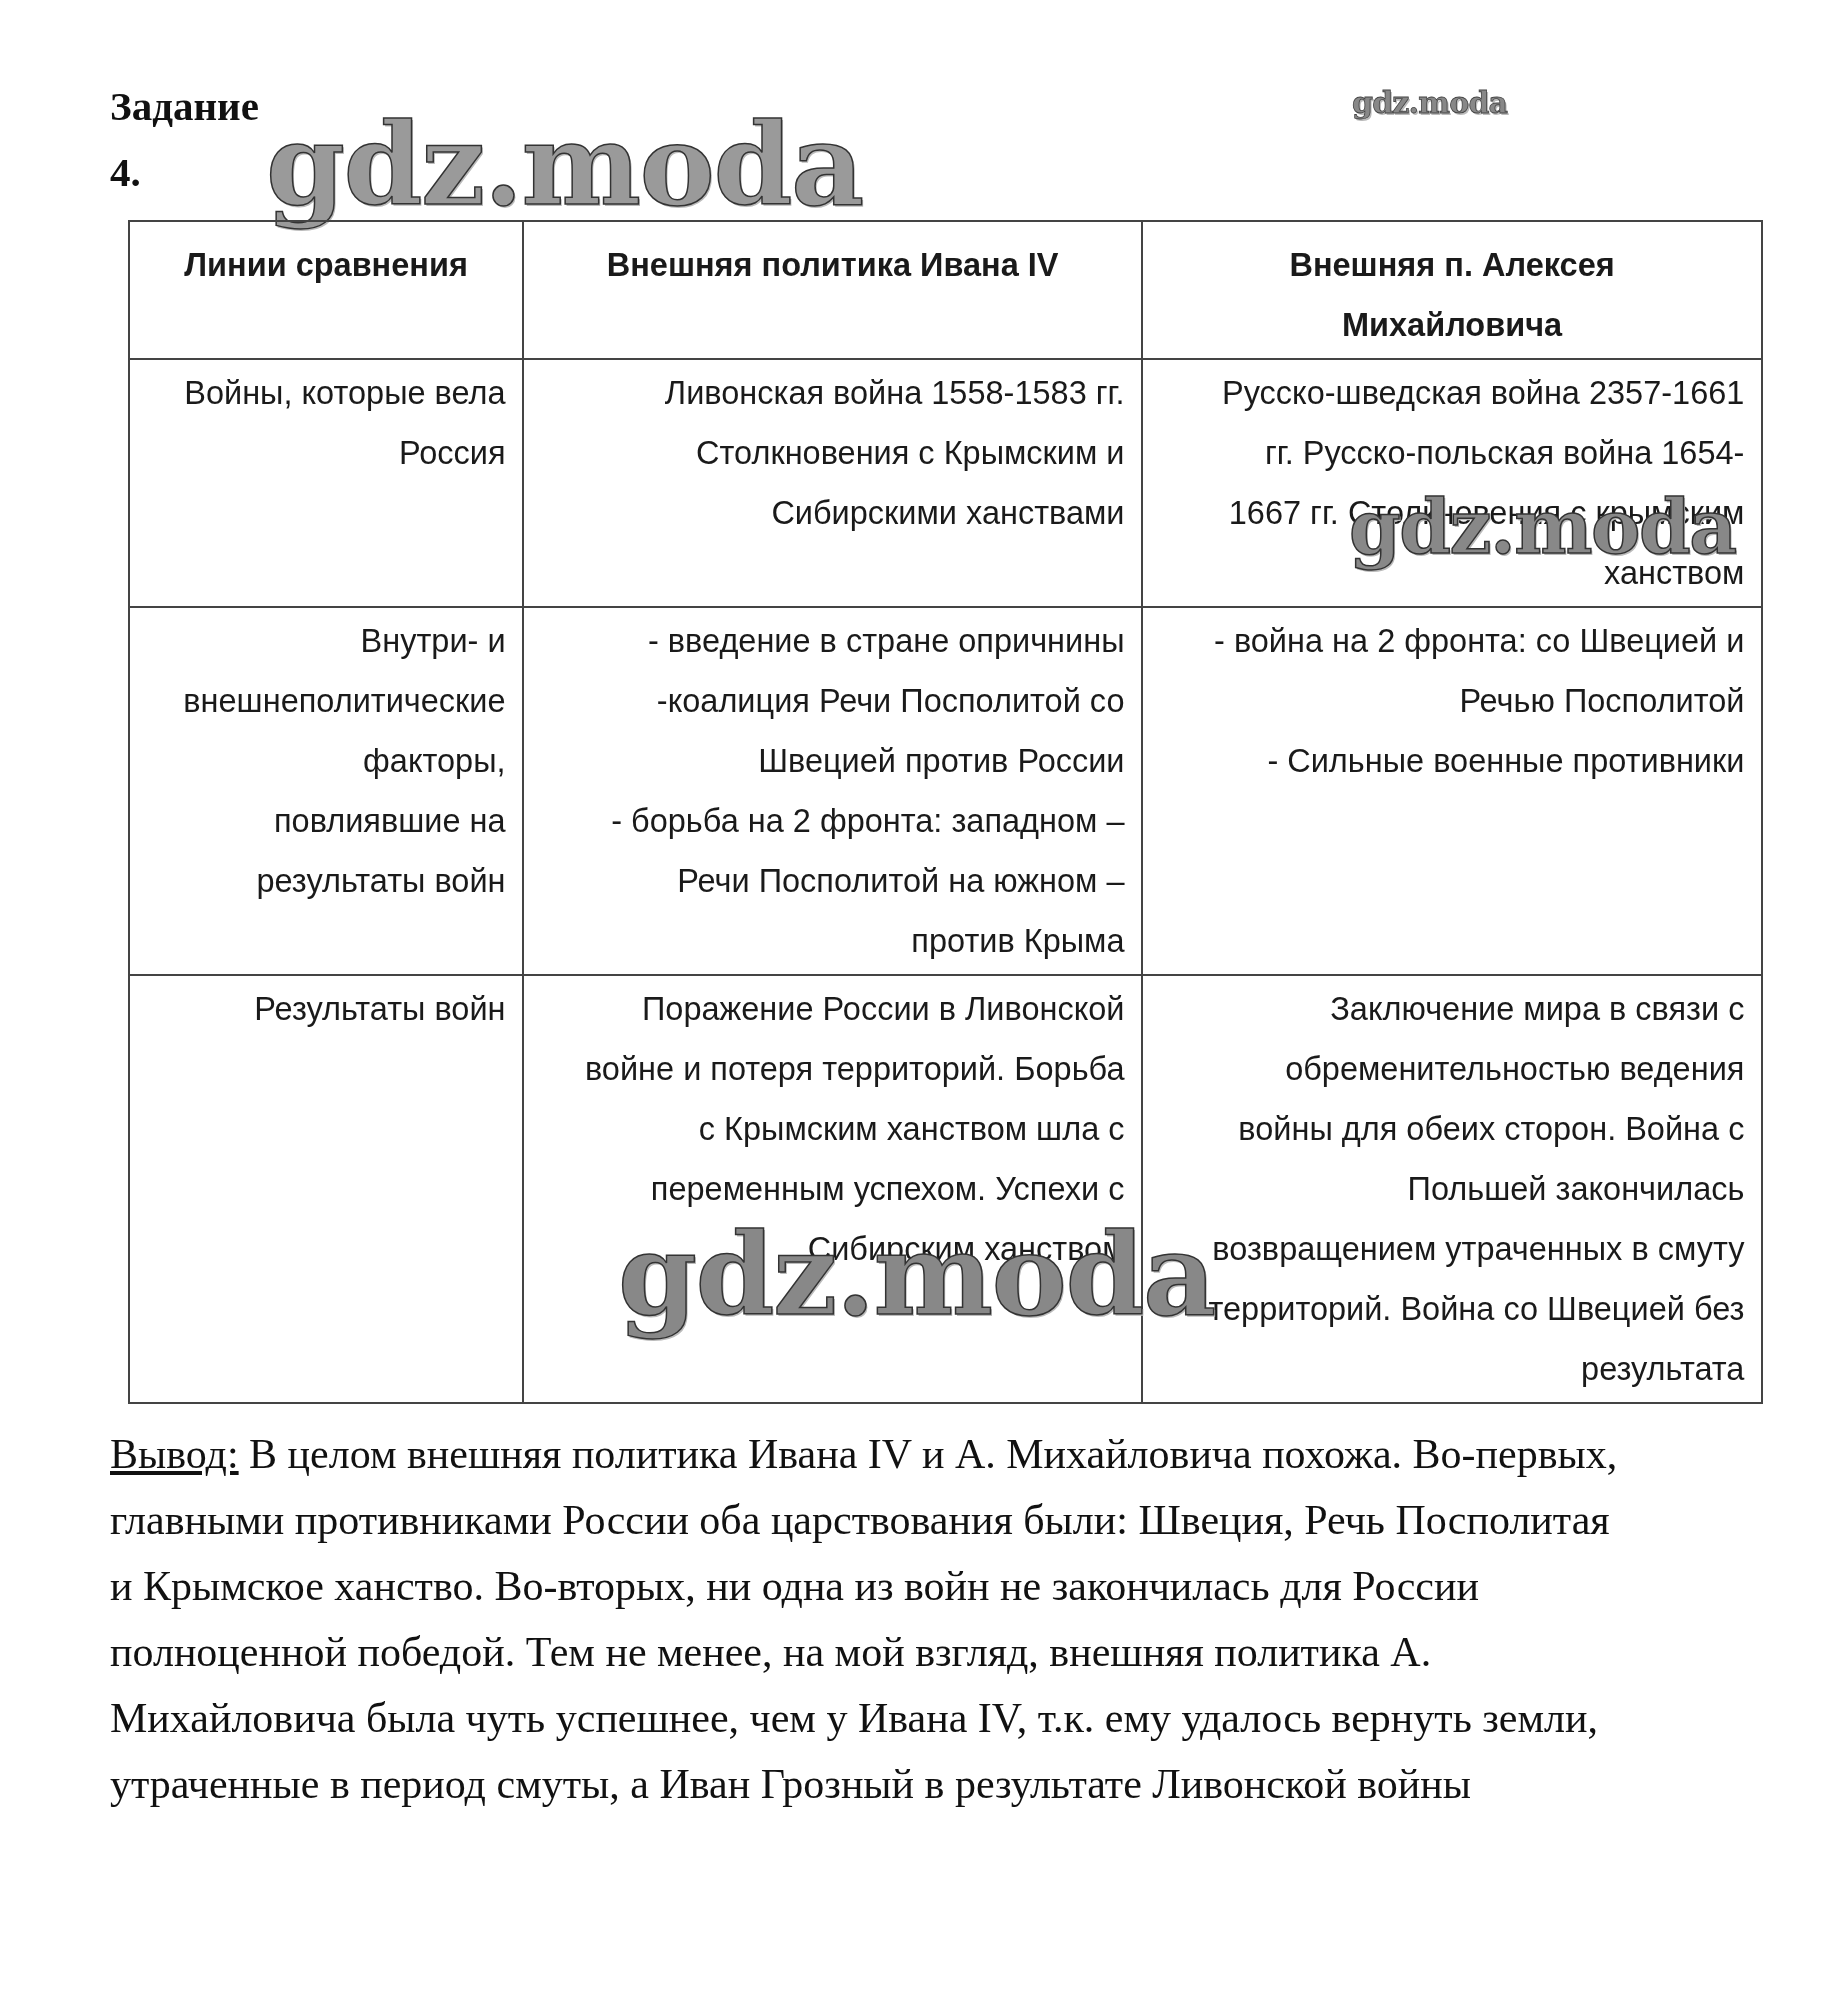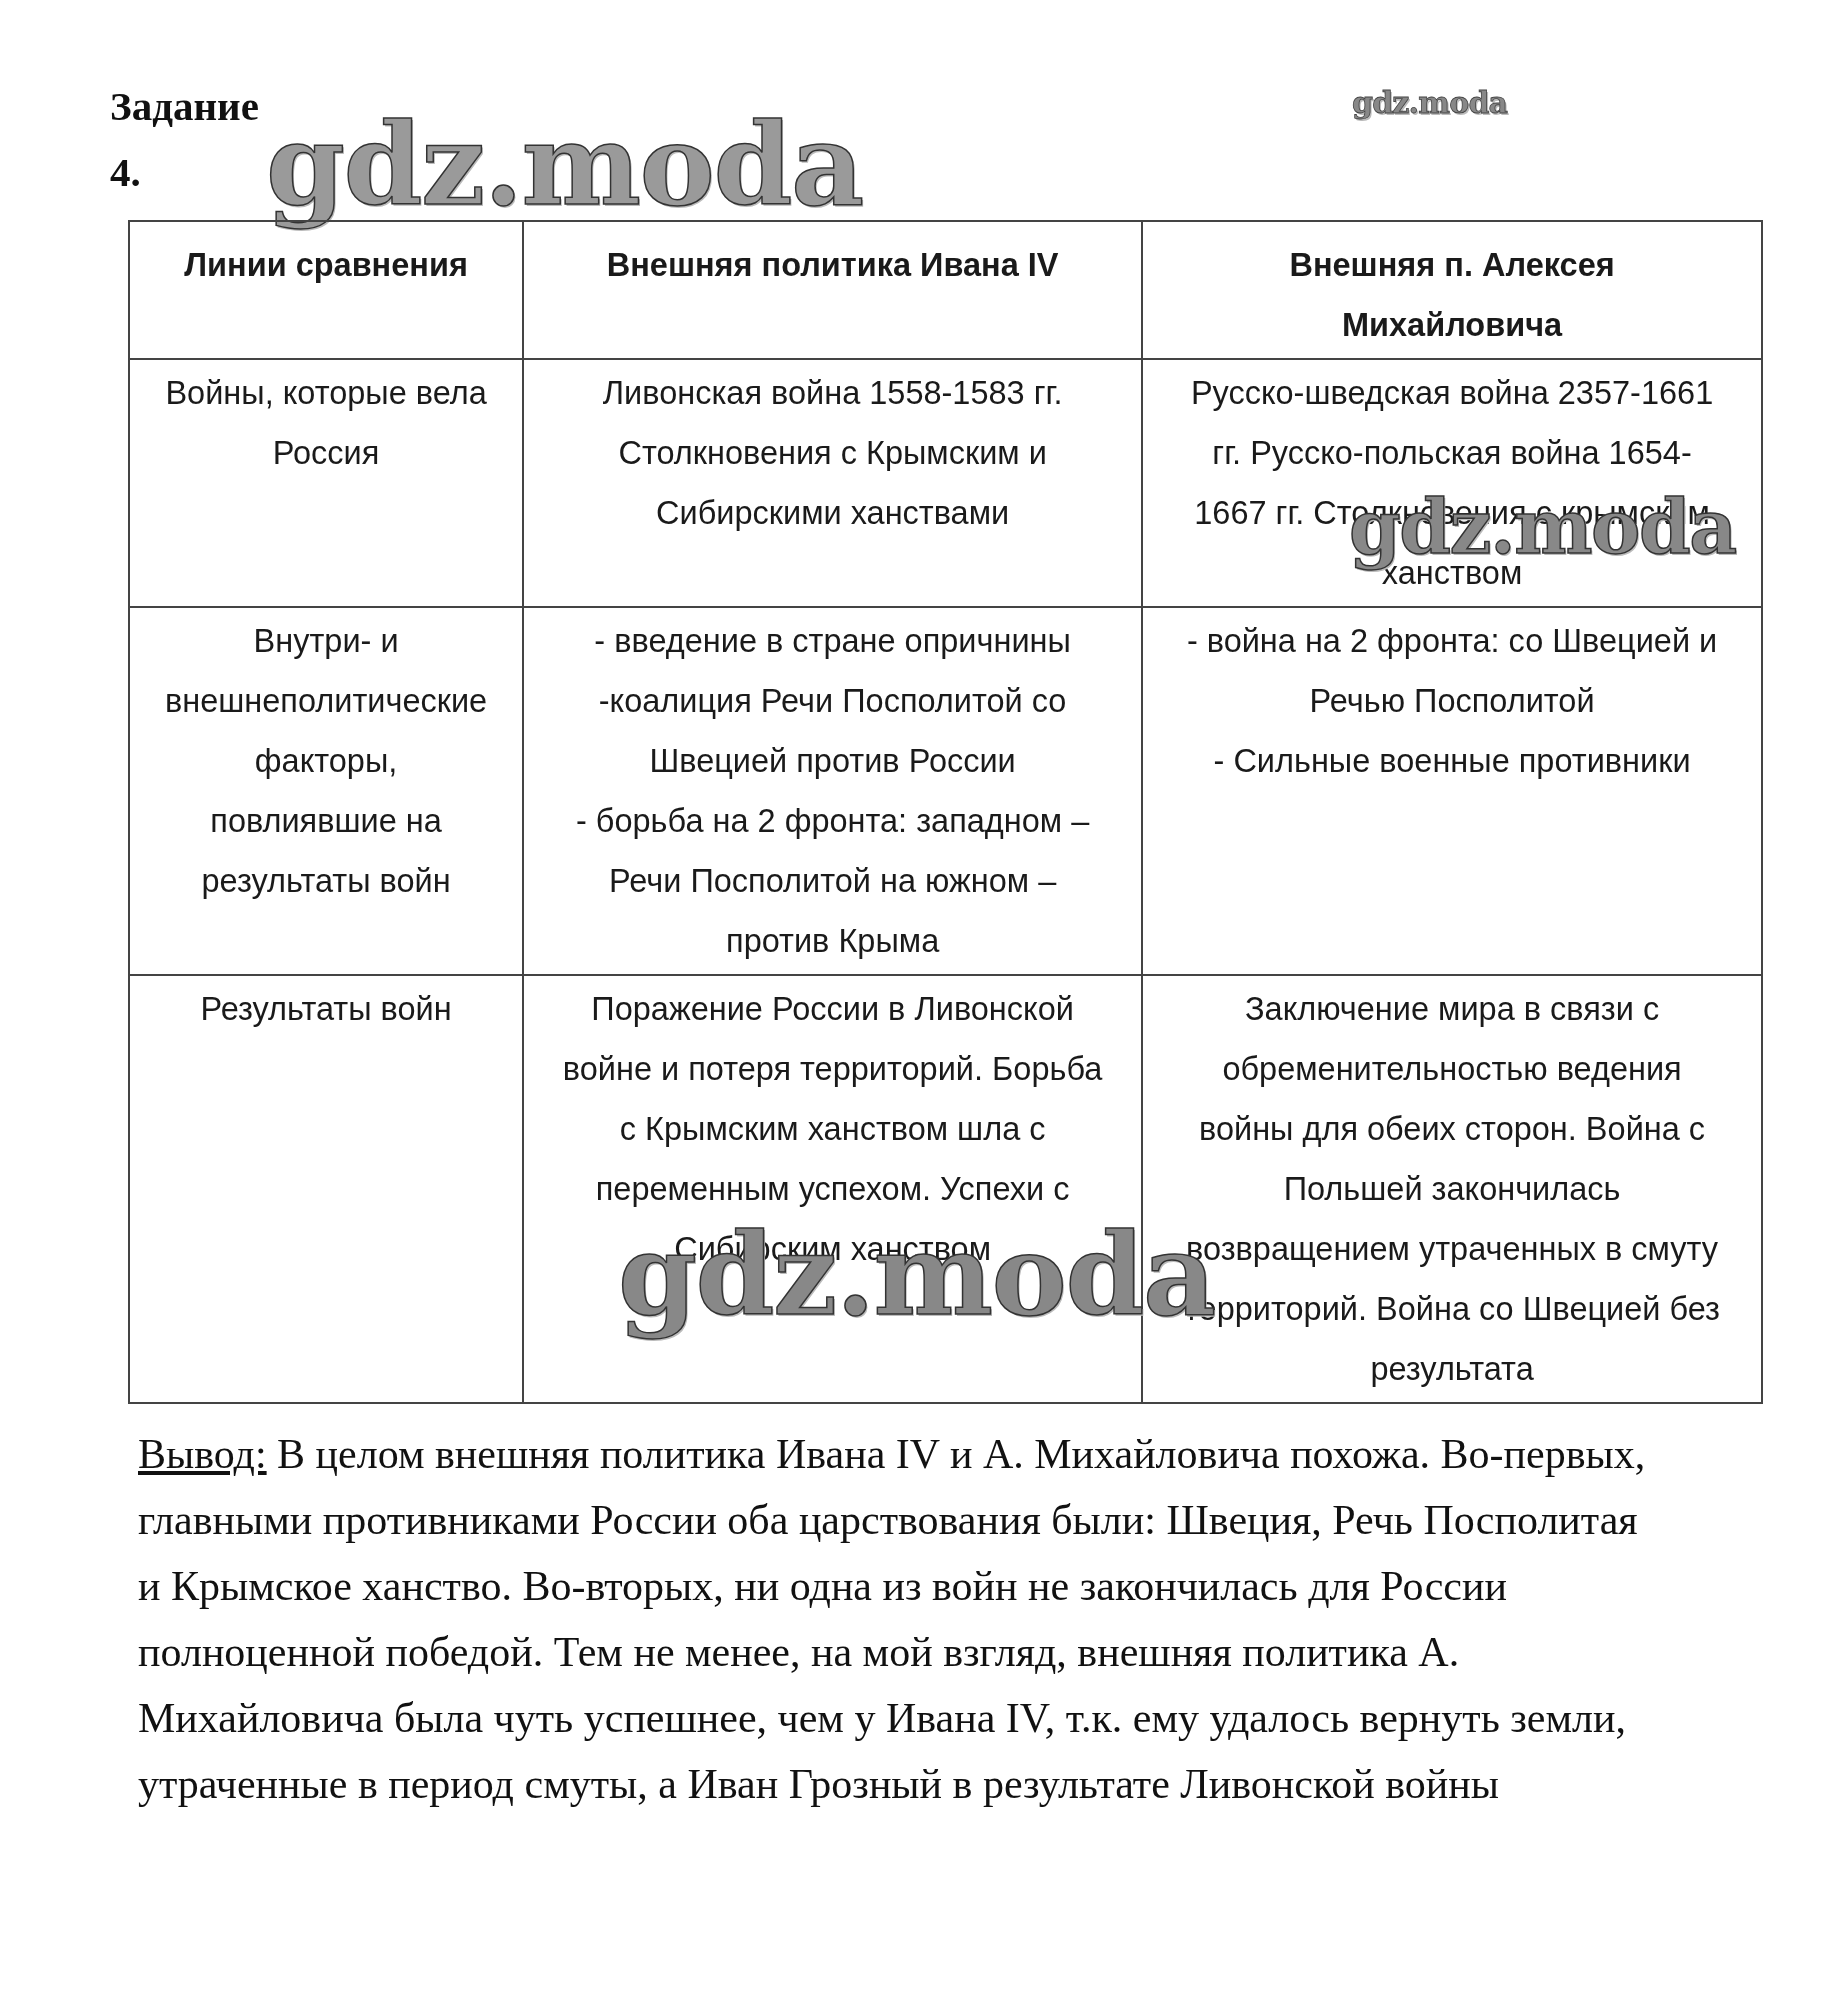--- a/index.html
+++ b/index.html
@@ -6,28 +6,28 @@
   body{width:1839px;height:2005px;position:relative;overflow:hidden;color:#111;}
   .task-title{position:absolute;left:110px;top:73px;font-family:"Liberation Serif",serif;font-weight:bold;font-size:41px;line-height:66px;color:#111;}
   .wm{position:absolute;font-family:"DejaVu Serif",serif;font-weight:bold;color:#888;letter-spacing:-1.5px;
       -webkit-text-stroke:1.5px #333;text-shadow:1.5px 1.5px 0 #bbb;text-align:right;}
   .wm-top-big{left:266px;top:98px;font-size:113px;color:#9a9a9a;}
   .wm-top-small{left:1352px;top:85px;font-size:30px;-webkit-text-stroke:0.8px #444;letter-spacing:-0.8px;}
   .wm-mid{left:1349px;top:484px;font-size:74px;}
   .wm-low{left:618px;top:1208px;font-size:113px;}
   table.cmp{position:absolute;left:128px;top:220px;width:1635px;border-collapse:collapse;
             font-family:"Liberation Sans",sans-serif;font-size:32.5px;line-height:60px;color:#1a1a1a;}
-  table.cmp td, table.cmp th{border:2.3px solid #444;vertical-align:top;padding:3px 16.6px 3px 16.6px;text-align:center;}
+  table.cmp td, table.cmp th{border:2.3px solid #444;vertical-align:top;padding:3px 16.6px 3px 16.6px;text-align:right;}
   table.cmp th{font-weight:bold;text-align:center;padding-top:13px;}
   col.c1{width:395px;} col.c2{width:620px;} col.c3{width:621px;}
   tr.h{height:121px;} tr.r1{height:246px;} tr.r2{height:362px;margin-left:12px;} tr.r3{height:426px;}
   .cell-line{display:block;white-space:nowrap;}
   .conclusion{position:absolute;left:110px;top:1421px;width:1625px;font-family:"Liberation Serif",serif;
               font-size:42px;line-height:66px;color:#111;}
-  .conclusion .line{display:block;white-space:nowrap;margin-left:28px;}
+  .conclusion .line{display:block;white-space:nowrap;}
   .lbl{text-decoration:underline;}
 </style>
 </head>
 <body>
 
 <div class="task-title">
   <div>Задание</div>
   <div>4.</div>
 </div>
 

